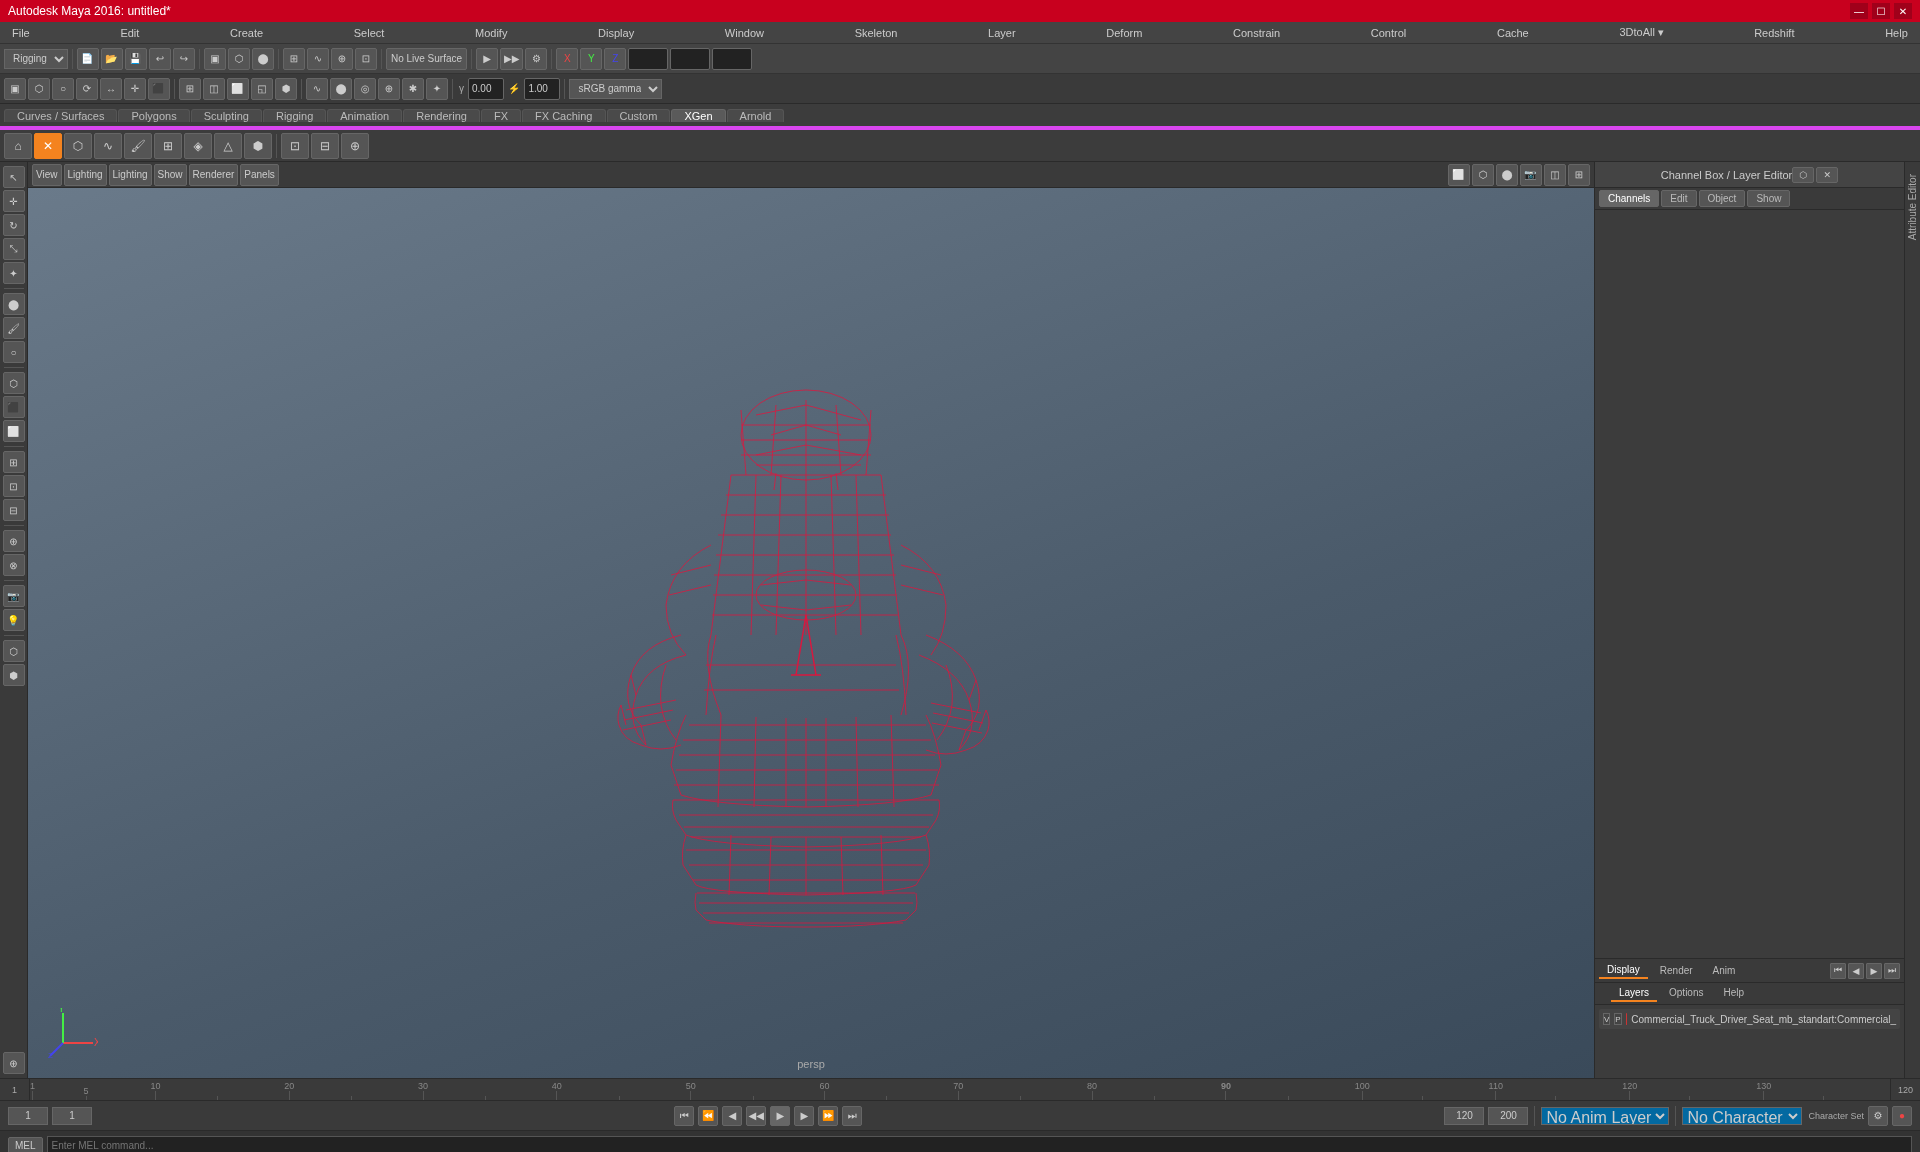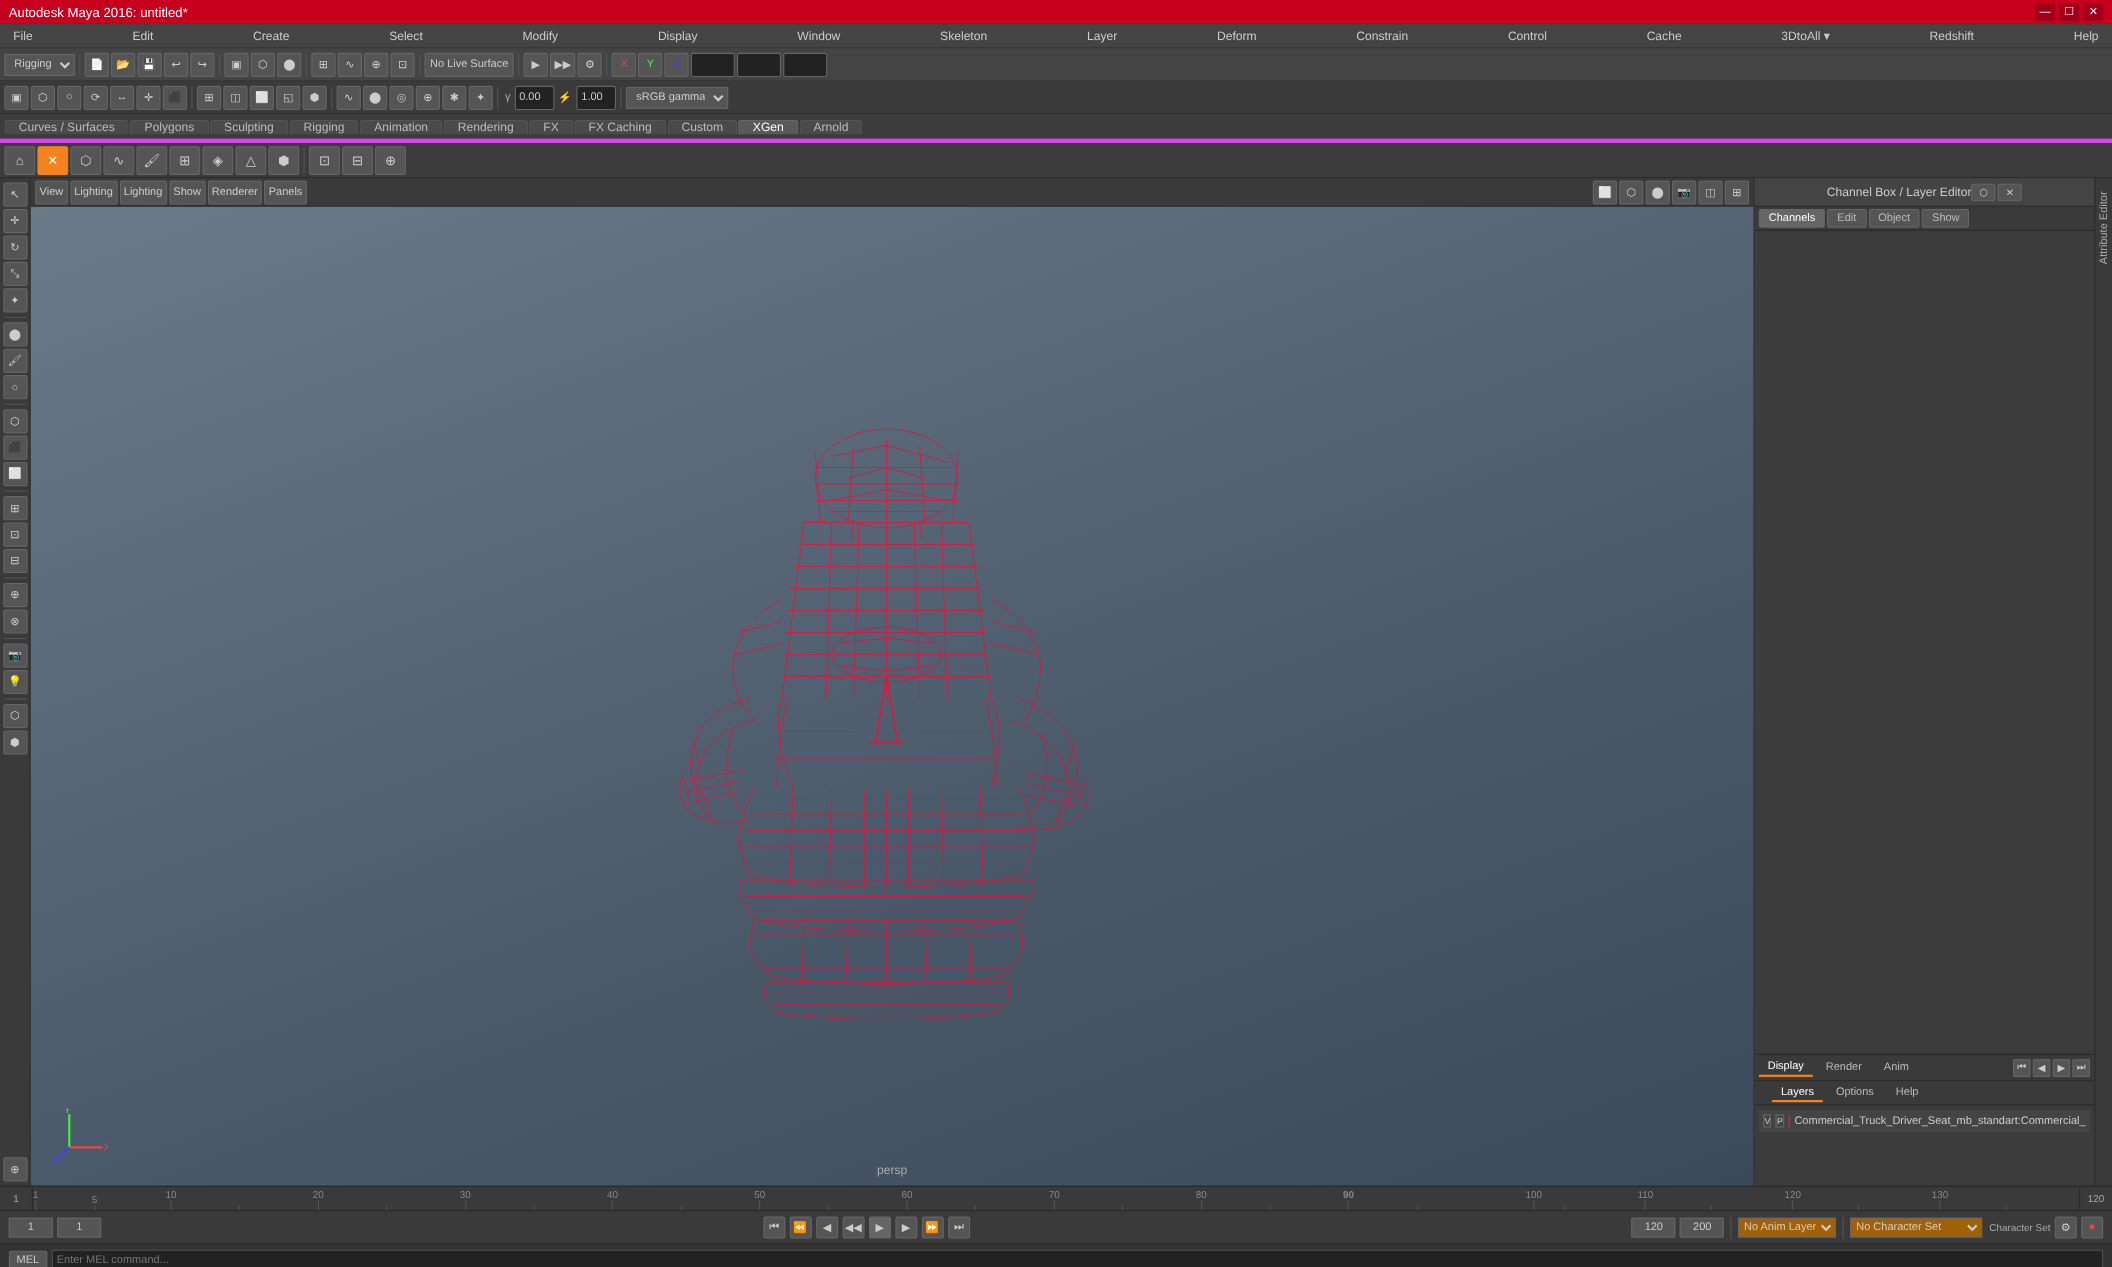--- a/index.html
+++ b/index.html
@@ -173,21 +173,21 @@
     .tick-line { width: 1px; background: #555; }
     .tick-label { font-size: 9px; color: #888; }
 
     
     #playback-bar {
       height: 30px; background: #3a3a3a; display: flex; align-items: center;
       padding: 0 8px; gap: 4px; border-top: 1px solid #2a2a2a;
     }
     .pb-btn { width: 20px; height: 20px; background: #555; border: 1px solid #666; cursor: pointer; display: flex; align-items: center; justify-content: center; font-size: 10px; color: #ccc; border-radius: 2px; }
     .pb-input { width: 40px; height: 18px; background: #555; border: 1px solid #666; color: #ccc; font-size: 10px; text-align: center; }
-    .pb-select { height: 18px; background: #a16207; border: 1px solid #666; color: #ccc; font-size: 10px; }
+    .pb-select { height: 18px; background: #0369a1; border: 1px solid #666; color: #ccc; font-size: 16px; }
     #mel-bar {
       height: 30px; background: #333; display: flex; align-items: center;
       padding: 0 8px; gap: 4px; border-top: 1px solid #2a2a2a;
     }
     .mel-input { flex: 1; height: 20px; background: #222; border: 1px solid #555; color: #ccc; font-size: 10px; padding: 0 4px; }
 
     
     #le-nav { display: flex; align-items: center; gap: 2px; }
     .le-nav-btn { width: 16px; height: 16px; background: #555; border: 1px solid #666; cursor: pointer; display: flex; align-items: center; justify-content: center; font-size: 9px; color: #ccc; border-radius: 1px; }
 
@@ -689,21 +689,21 @@
           <div class="tick-line" style="height: 5px;"></div>
         </div>
         <div class="tick" style="left: 64.0288%; font-weight: bold;">
           <div class="tick-label">90</div>
           <div class="tick-line" style="height: 10px;"></div>
         </div>
         <div class="tick" style="left: 67.6259%;">
           <div class="tick-label"></div>
           <div class="tick-line" style="height: 5px;"></div>
         </div>
-        <div class="tick" style="left: 71.223%; margin-left: 32px;">
+        <div class="tick" style="left: 71.223%;">
           <div class="tick-label">100</div>
           <div class="tick-line" style="height: 10px;"></div>
         </div>
         <div class="tick" style="left: 74.8201%;">
           <div class="tick-label"></div>
           <div class="tick-line" style="height: 5px;"></div>
         </div>
         <div class="tick" style="left: 78.4173%;">
           <div class="tick-label">110</div>
           <div class="tick-line" style="height: 10px;"></div>

